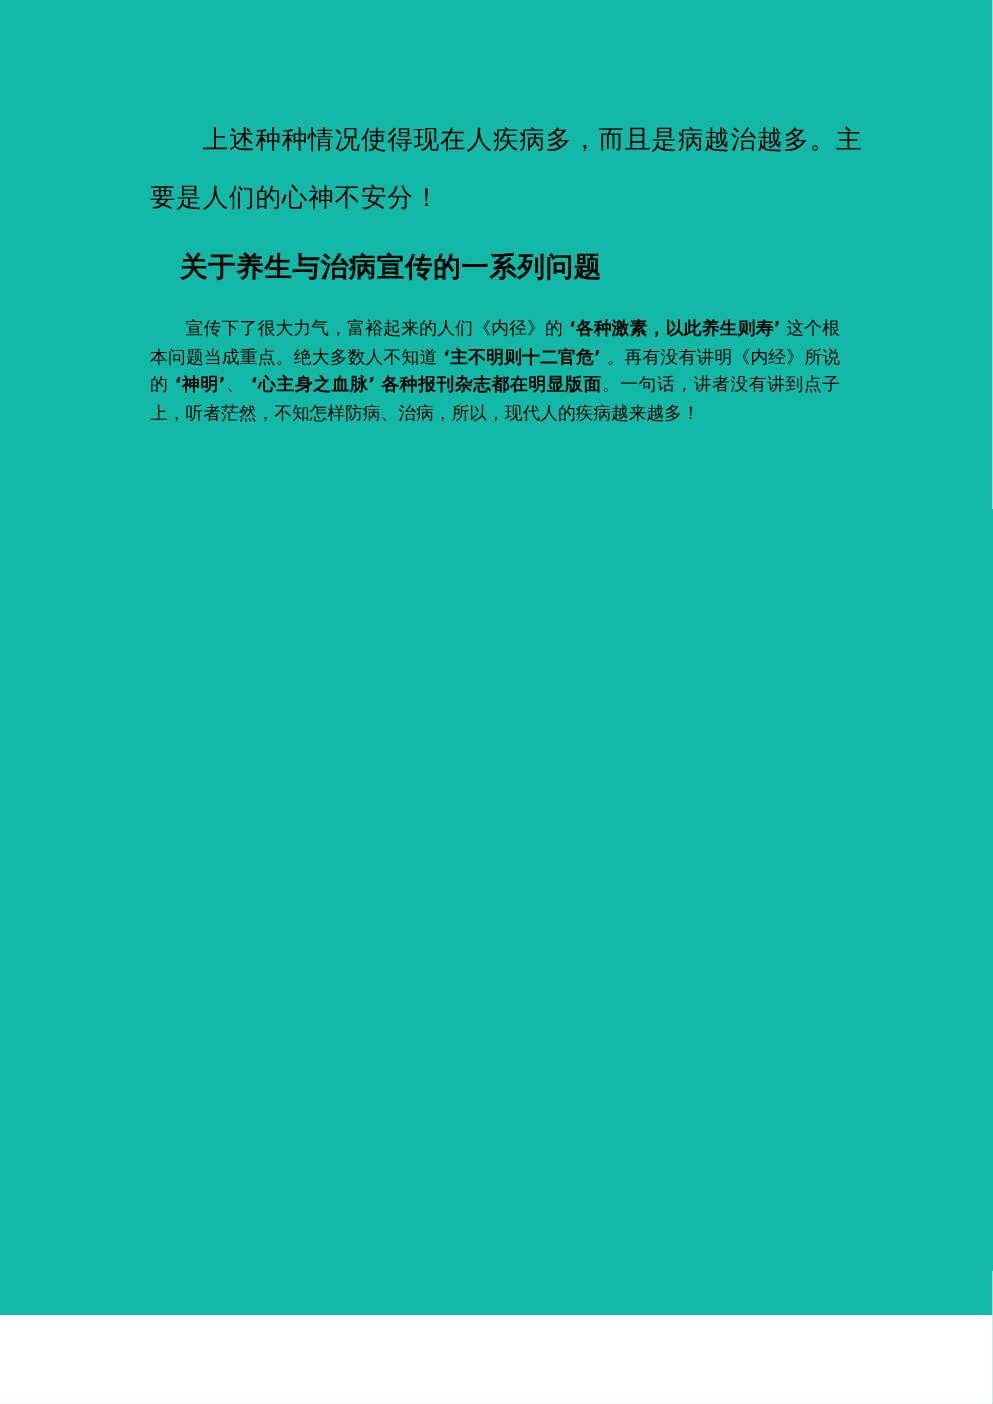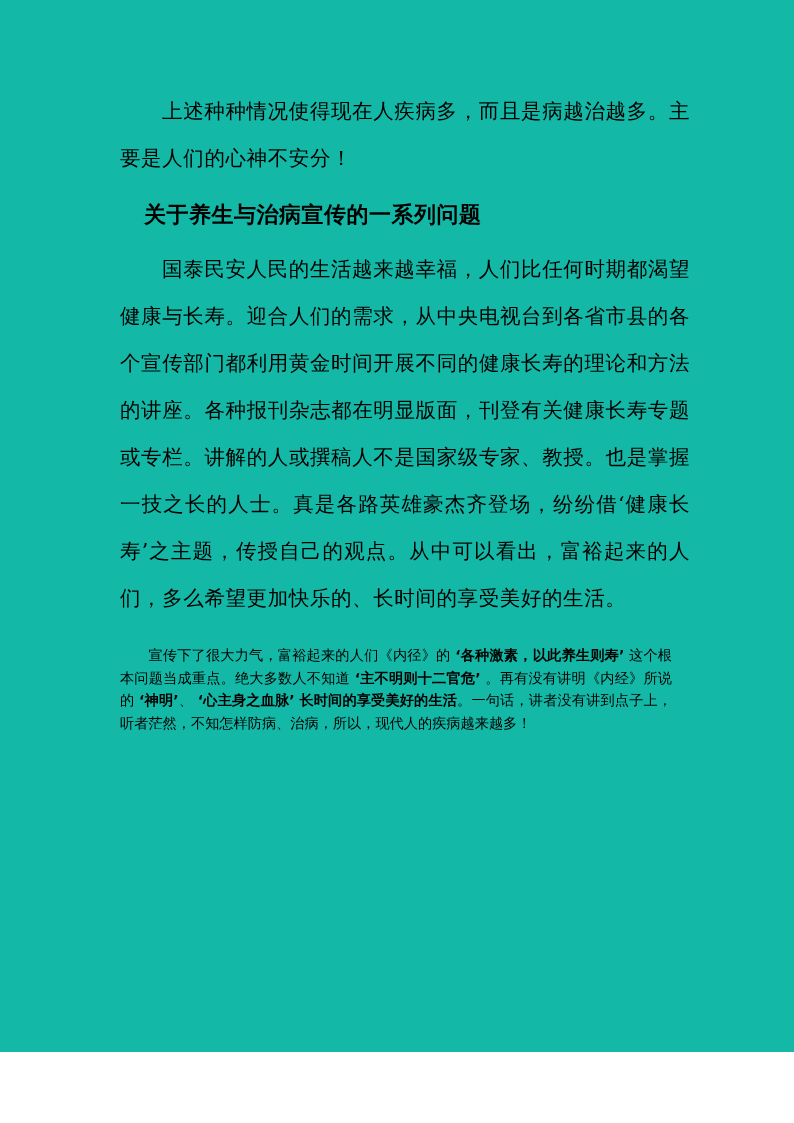--- a/index.html
+++ b/index.html
@@ -82,20 +82,19 @@
 </head>
 <body>
 
 <div class="page">
   <div class="content">
 
     <p class="big-para p1">上述种种情况使得现在人疾病多，而且是病越治越多。主要是人们的心神不安分！</p>
 
     <h2 class="heading">关于养生与治病宣传的一系列问题</h2>
 
-    <p class="big-para p2">国泰民安人民的生活越来越幸福，人们比任何时期都渴望健康与长寿。迎合人们的需求，从中央电视台到各省市县的各个宣传部门都利用黄金时间开展不同的健康长寿的理论和方法的讲座。各种报刊杂志都在明显版面，刊登有关健康长寿专题或专栏。讲解的人或撰稿人不是国家级专家、教授。也是掌握一技之长的人士。真是各路英雄豪杰齐登场，纷纷借‘健康长寿’之主题，传授自己的观点。从中可以看出，富裕起来的人们，多么希望更加快乐的、长时间的享受美好的生活。</p>
 
     <div class="small-block">
-      <p class="small-para"><span>宣传下了很大力气，富裕起来的人们《内径》的 </span><span class="bold">‘各种激素，以此养生则寿’</span><span> 这个根本问题当成重点。绝大多数人不知道 </span><span class="bold">‘主不明则十二官危’</span><span> 。再有没有讲明《内经》所说的 </span><span class="bold">‘神明’</span><span>、 </span><span class="bold">‘心主身之血脉’</span><span> </span><span class="bold">长时间的享受美好的生活</span><span>。一句话，讲者没有讲到点子上，听者茫然，不知怎样防病、治病，所以，现代人的疾病越来越多！</span></p>
+      <p class="small-para"><span>宣传下了很大力气，富裕起来的人们《内径》的 </span><span class="bold">‘各种激素，以此养生则寿’</span><span> 这个根本问题当成重点。绝大多数人不知道 </span><span class="bold">‘主不明则十二官危’</span><span> 。再有没有讲明《内经》所说的 </span><span class="bold">‘神明’</span><span>、 </span><span class="bold">‘心主身之血脉’</span><span> </span><span class="bold">各种报刊杂志都在明显版面</span><span>。一句话，讲者没有讲到点子上，听者茫然，不知怎样防病、治病，所以，现代人的疾病越来越多！</span></p>
     </div>
 
   </div>
 </div>
 
 </body></html>

